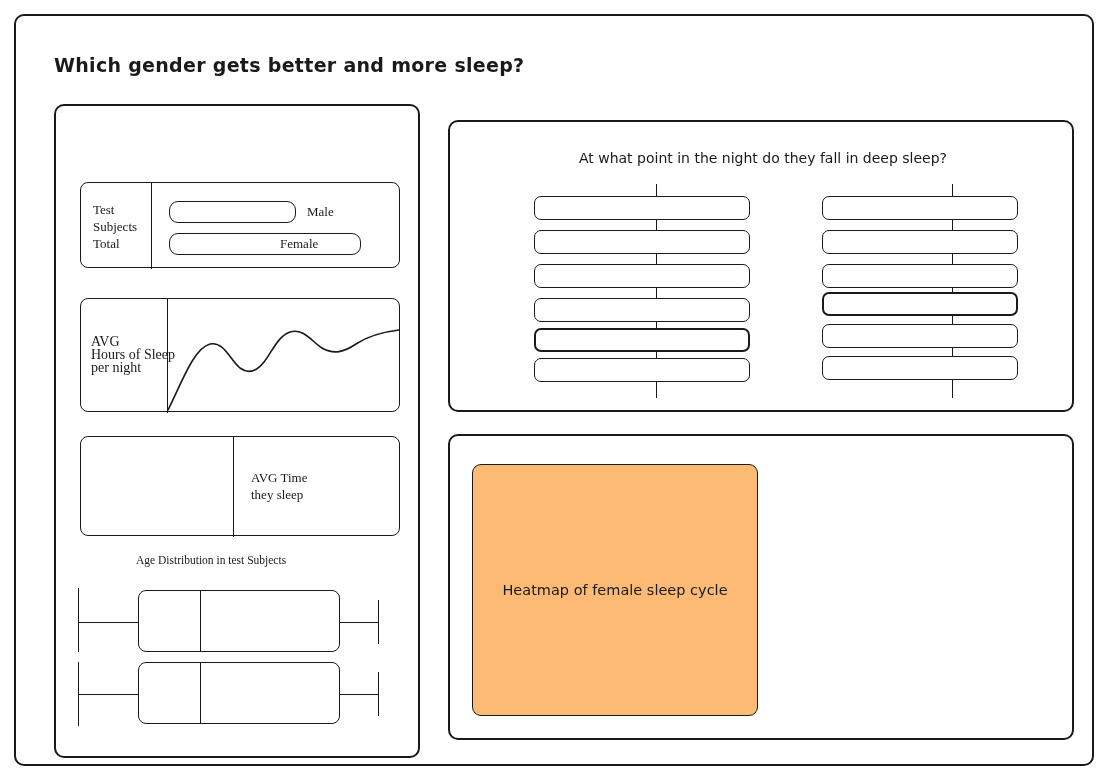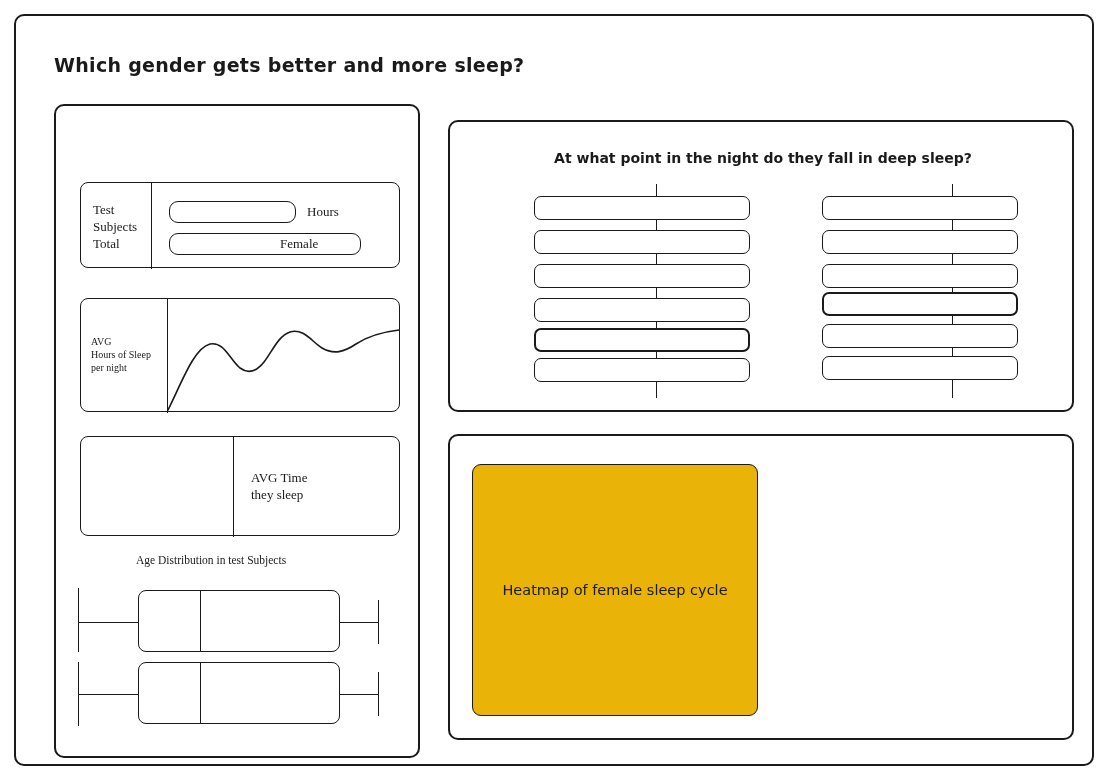--- a/index.html
+++ b/index.html
@@ -73,33 +73,33 @@
     border-top: 1.6px solid #1a1a1a;
   }
 
   .lbl {
     position: absolute;
     font-size: 13px;
     line-height: 17px;
     white-space: pre-line;
   }
   .lbl-sm {
-    font-size: 10px;
+    font-size: 14px;
     line-height: 13px;
   }
   .center-label {
     position: absolute;
     text-align: center;
     font-size: 14px;
     white-space: nowrap;
   }
 
   
   #left-panel  { left: 38px;  top: 88px;  width: 366px; height: 654px; font-family: Liberation Serif, serif; }
-  #right-top   { left: 432px; top: 104px; width: 626px; height: 292px; font-weight: bold; }
+  #right-top   { left: 432px; top: 104px; width: 626px; height: 292px; }
   #right-bottom{ left: 432px; top: 418px; width: 626px; height: 306px; }
 
   
   #card-totals { left: 24px; top: 76px;  width: 320px; height: 86px; }
   #card-avg    { left: 24px; top: 192px; width: 320px; height: 114px; }
   #card-stats  { left: 24px; top: 330px; width: 320px; height: 100px; }
 
   .subtitle {
     position: absolute;
     font-size: 11.5px;
@@ -108,21 +108,21 @@
 
   
   .heatcard {
     position: absolute;
     border: 1.6px solid #1a1a1a;
     border-radius: 9px;
     box-sizing: border-box;
     display: flex;
     align-items: center;
     justify-content: center;
-    background: #eab308;
+    background: #fdba74;
   }
   .heatcard span {
     font-size: 14.5px;
     white-space: nowrap;
   }
 
   
   .bar {
     position: absolute;
     border: 1.6px solid #1a1a1a;
@@ -150,21 +150,21 @@
 
   <div class="panel" id="left-panel">
 
     <div class="box rbox" id="card-totals">
       <div class="vrule" style="left:70px; top:0; height:86px;"></div>
       <div class="lbl" style="left:12px; top:18px;">Test
 Subjects
 Total</div>
 
       <div class="pill" style="left:88px; top:18px; width:127px; height:22px;"></div>
-      <div class="lbl" style="left:226px; top:20px; font-size:13px;">Hours</div>
+      <div class="lbl" style="left:226px; top:20px; font-size:13px;">Male</div>
 
       <div class="pill" style="left:88px; top:50px; width:192px; height:22px;"></div>
       <div class="lbl" style="left:199px; top:52px; font-size:13px;">Female</div>
     </div>
 
     <div class="box rbox" id="card-avg">
       <div class="vrule" style="left:86px; top:0; height:114px;"></div>
       <div class="lbl lbl-sm" style="left:10px; top:36px;">AVG
 Hours of Sleep
 per night</div>

